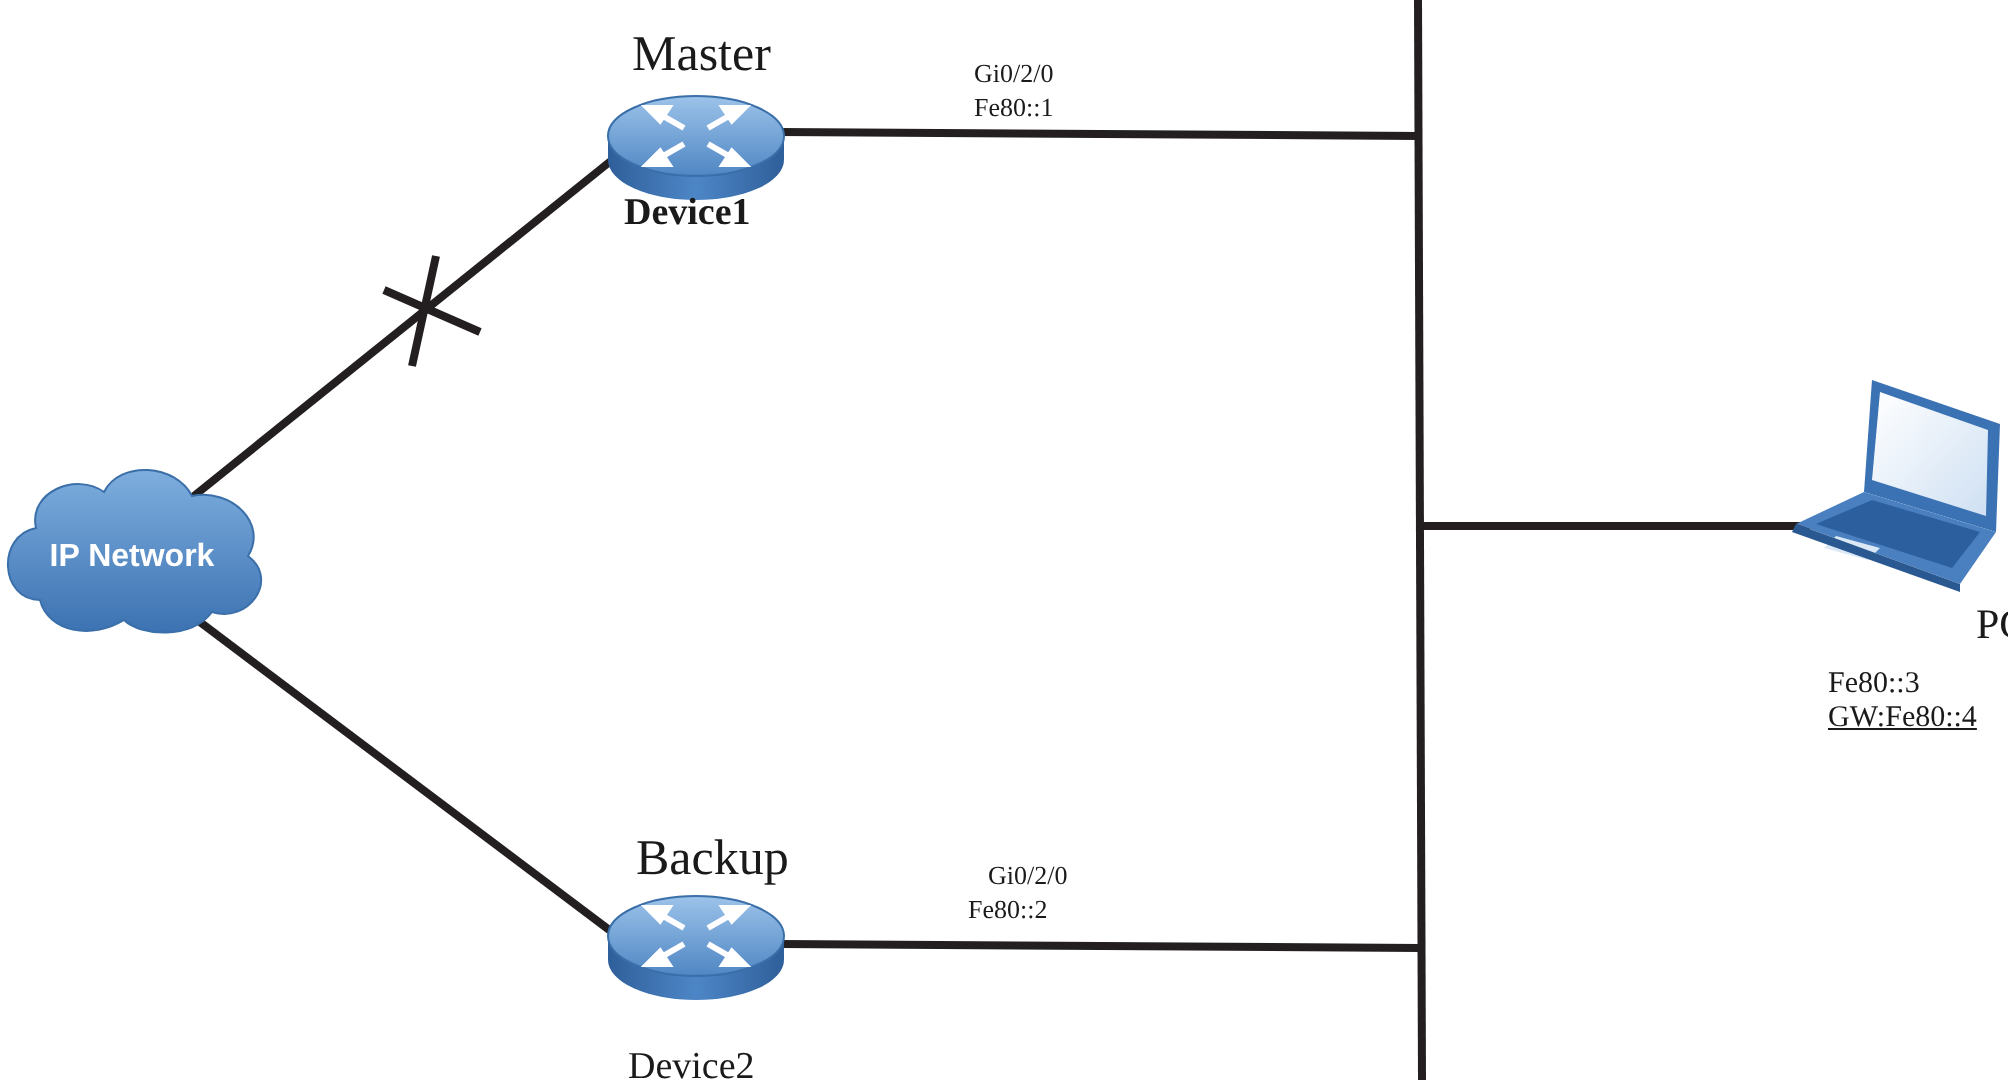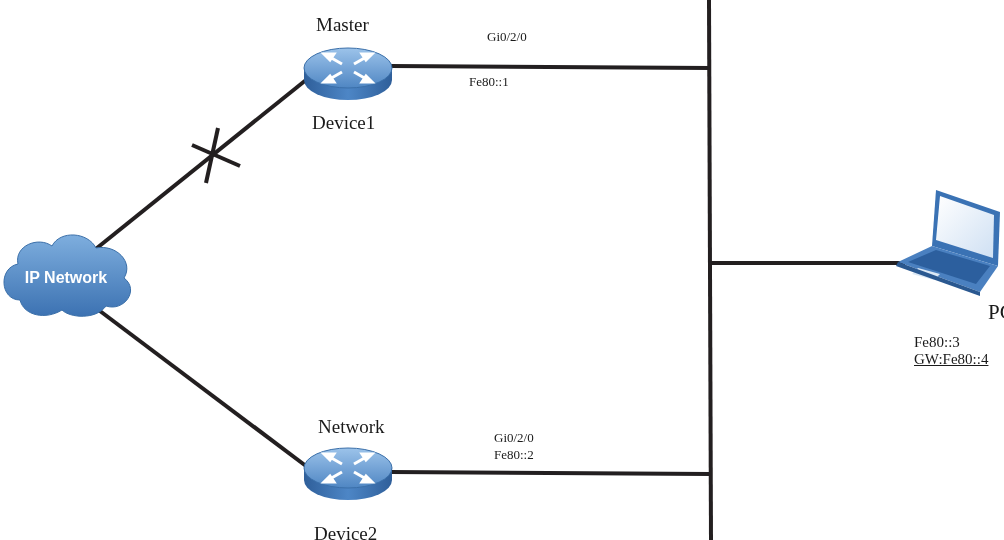--- a/index.html
+++ b/index.html
@@ -1,19 +1,19 @@
 <!DOCTYPE html>
 <html><head>
 <meta charset="utf-8">
 <style>
   html, body { margin:0; padding:0; background:#ffffff; }
   body { width:1004px; height:540px; position:relative; overflow:hidden; font-family:"Liberation Serif", serif; }
   svg.diagram { position:absolute; left:0; top:0; }
   .lbl { position:absolute; color:#1a1a1a; font-family:"Liberation Serif", serif; white-space:nowrap; }
-  .dev-title { font-size:19px; }
+  .dev-title { font-size:25px; }
   .dev-name { font-size:19px; }
   .iface { font-size:13px; line-height:17px; }
   .pc-info { font-size:15px; line-height:17px; }
   .cloud-text { font-family:"Liberation Sans", sans-serif; font-weight:bold; font-size:16px; fill:#ffffff; }
 </style>
 </head>
 <body>
 
 <svg class="diagram" width="1004" height="540" viewBox="0 0 1004 540">
   <defs>
@@ -78,24 +78,24 @@
     <polygon points="936,190 1000,212 998,266 932,246" fill="#3a72b4"></polygon>
     <polygon points="940,196 994,215 993,258 936,240" fill="url(#screenGrad)"></polygon>
     <polygon points="932,246 998,266 980,292 898,262" fill="#4a80c0"></polygon>
     <polygon points="936,250 990,266 976,284 908,262" fill="#2c5f9e"></polygon>
     <polygon points="918,268 940,274 934,280 912,274" fill="#dbe8f5"></polygon>
     <polygon points="898,262 980,292 980,296 896,266" fill="#2a5890"></polygon>
   </g>
 </svg>
 
 <div class="lbl dev-title" style="left:316px;top:14px;">Master</div>
-<div class="lbl dev-name" style="left:312px;top:112px;">Device1</div>
+<div class="lbl dev-name" style="left:312px;top:96px;font-weight:bold;">Device1</div>
 <div class="lbl iface" style="left:487px;top:28px;">Gi0/2/0</div>
-<div class="lbl iface" style="left:469px;top:45px;margin-top:28px;">Fe80::1</div>
+<div class="lbl iface" style="left:487px;top:45px;">Fe80::1</div>
 
-<div class="lbl dev-title" style="left:318px;top:416px;">Network</div>
+<div class="lbl dev-title" style="left:318px;top:416px;">Backup</div>
 <div class="lbl dev-name" style="left:314px;top:523px;">Device2</div>
 <div class="lbl iface" style="left:494px;top:429px;">Gi0/2/0</div>
-<div class="lbl iface" style="left:494px;top:446px;">Fe80::2</div>
+<div class="lbl iface" style="left:484px;top:446px;">Fe80::2</div>
 
 <div class="lbl dev-title" style="left:940px;top:300px;font-size:21px;margin-left:48px;">PC</div>
 <div class="lbl pc-info" style="left:914px;top:334px;">Fe80::3</div>
 <div class="lbl pc-info" style="left:914px;top:351px;text-decoration:underline;">GW:Fe80::4</div>
 
 </body></html>

